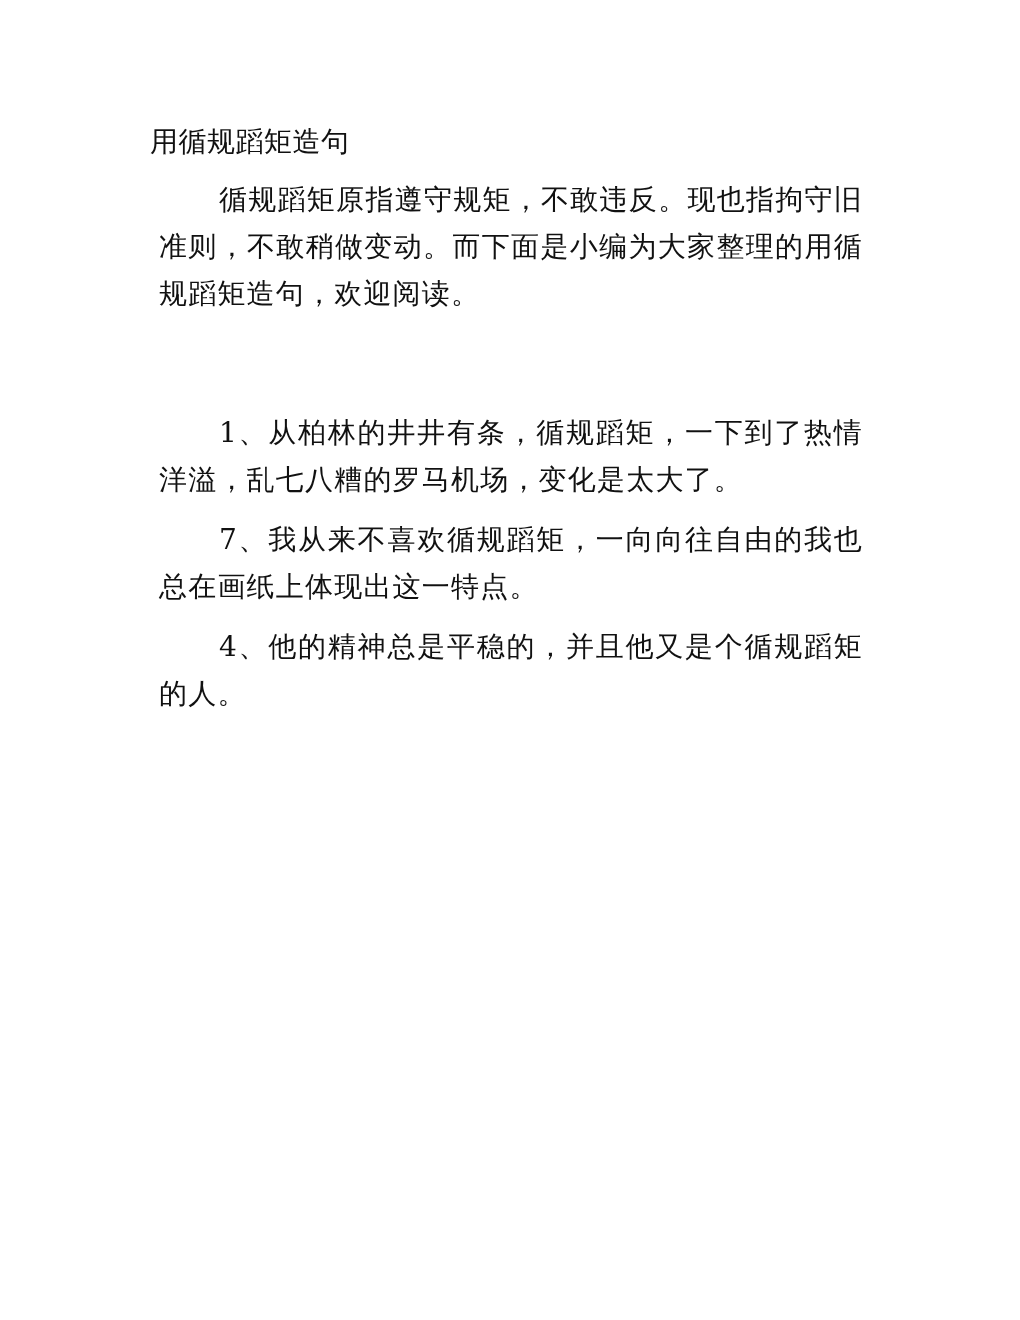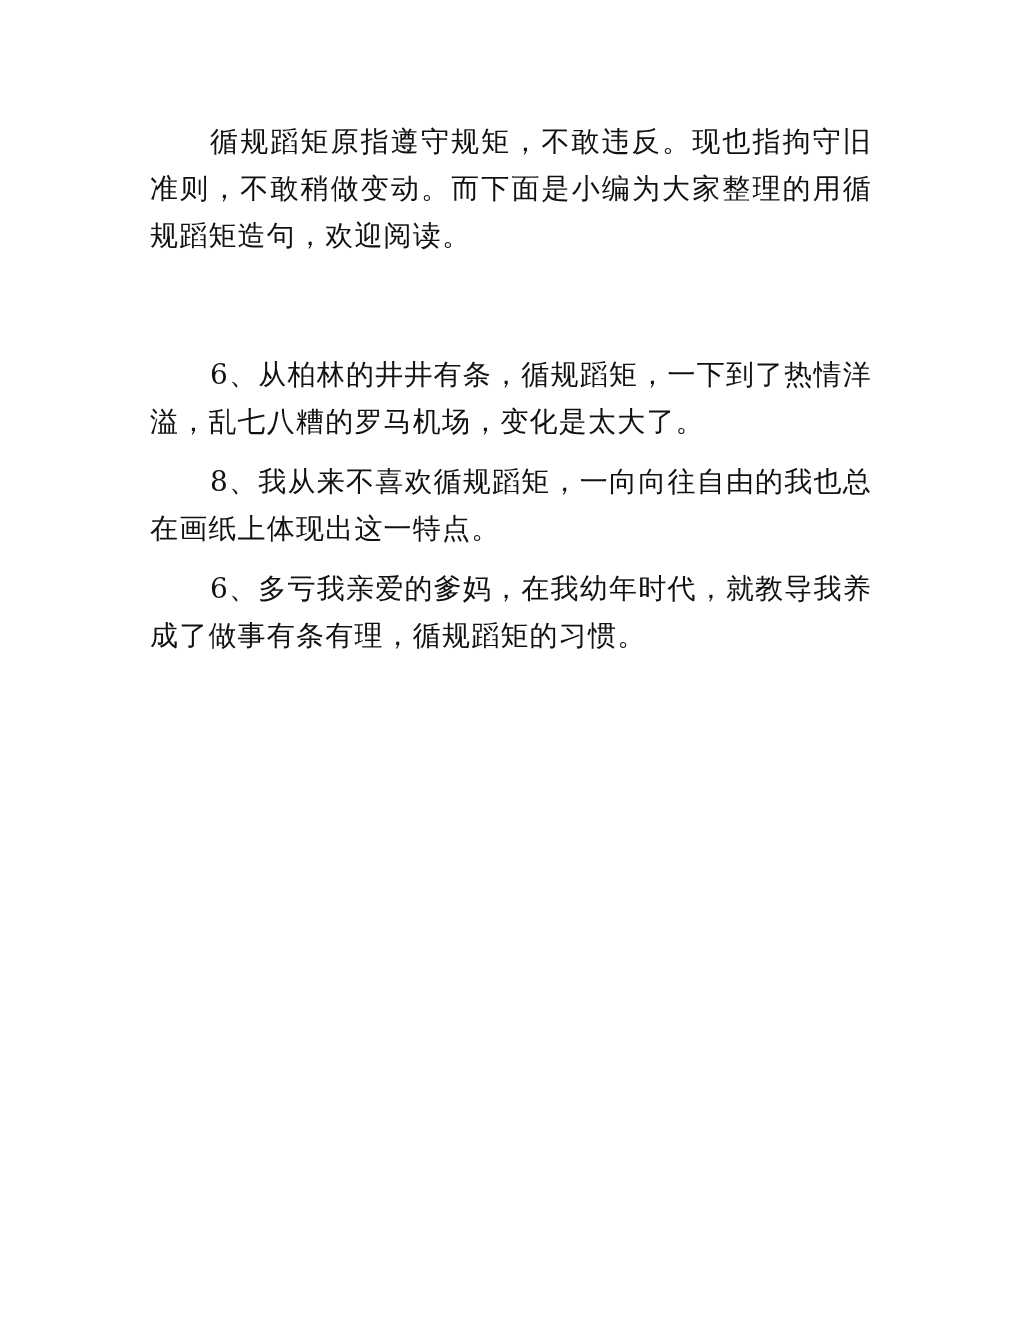--- a/index.html
+++ b/index.html
@@ -3,25 +3,26 @@
 <meta charset="utf-8">
 <style>
   html, body { margin: 0; padding: 0; background: #ffffff; }
   body { width: 1020px; height: 1320px; position: relative; overflow: hidden; }
   .page {
     position: absolute; left: 150px; top: 118px; width: 722px;
     font-family: "DejaVu Serif", "Liberation Serif", serif;
     color: #111111; font-size: 28px; line-height: 47px;
   }
   .title { margin: 0 0 11px 0; font-size: 28px; font-weight: normal; letter-spacing: 0.5px; }
-  .para { margin: 0; text-indent: 60px; text-align: justify; letter-spacing: 1.2px; }
+  .para { margin: 9px; text-indent: 60px; text-align: justify; letter-spacing: 1.2px; }
   .intro { margin-bottom: 92px; }
   .item { margin-bottom: 13px; }
 </style>
 </head>
 <body>
 
 <div class="page">
+  <h1 class="title">用循规蹈矩造句</h1>
   <p class="para intro">循规蹈矩原指遵守规矩，不敢违反。现也指拘守旧准则，不敢稍做变动。而下面是小编为大家整理的用循规蹈矩造句，欢迎阅读。</p>
-  <p class="para item">6、从柏林的井井有条，循规蹈矩，一下到了热情洋溢，乱七八糟的罗马机场，变化是太大了。</p>
-  <p class="para item">8、我从来不喜欢循规蹈矩，一向向往自由的我也总在画纸上体现出这一特点。</p>
-  <p class="para item">6、多亏我亲爱的爹妈，在我幼年时代，就教导我养成了做事有条有理，循规蹈矩的习惯。</p>
+  <p class="para item">1、从柏林的井井有条，循规蹈矩，一下到了热情洋溢，乱七八糟的罗马机场，变化是太大了。</p>
+  <p class="para item">7、我从来不喜欢循规蹈矩，一向向往自由的我也总在画纸上体现出这一特点。</p>
+  <p class="para item">4、他的精神总是平稳的，并且他又是个循规蹈矩的人。</p>
 </div>
 
 </body></html>

